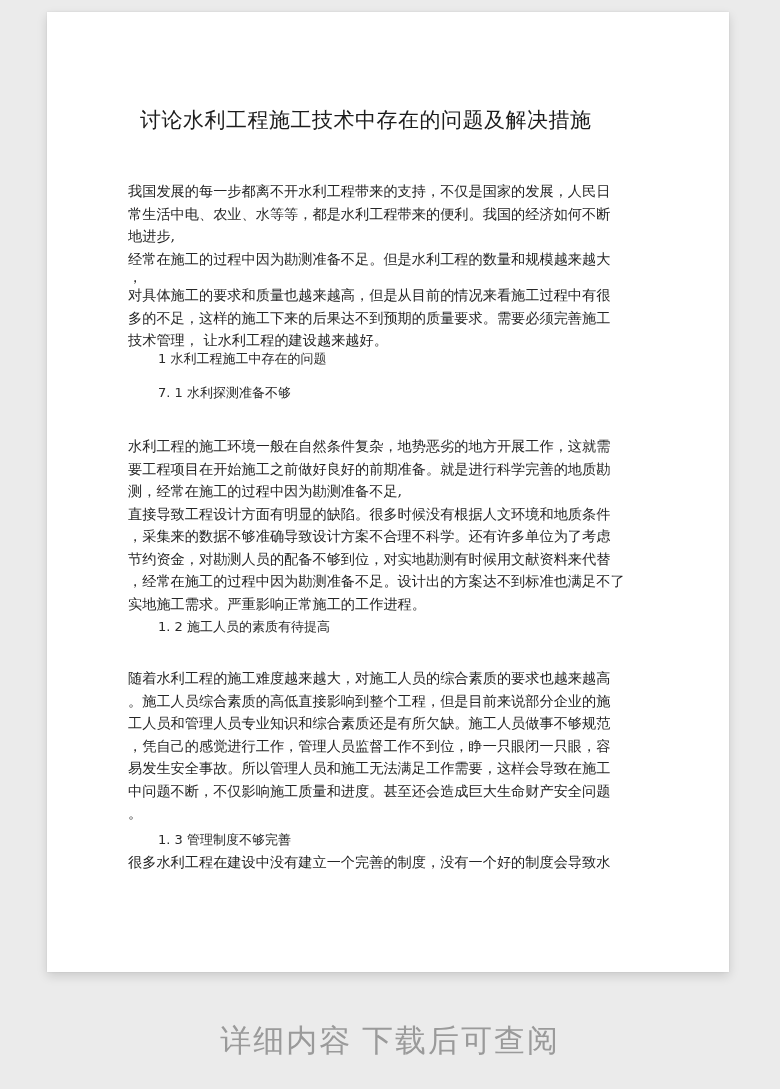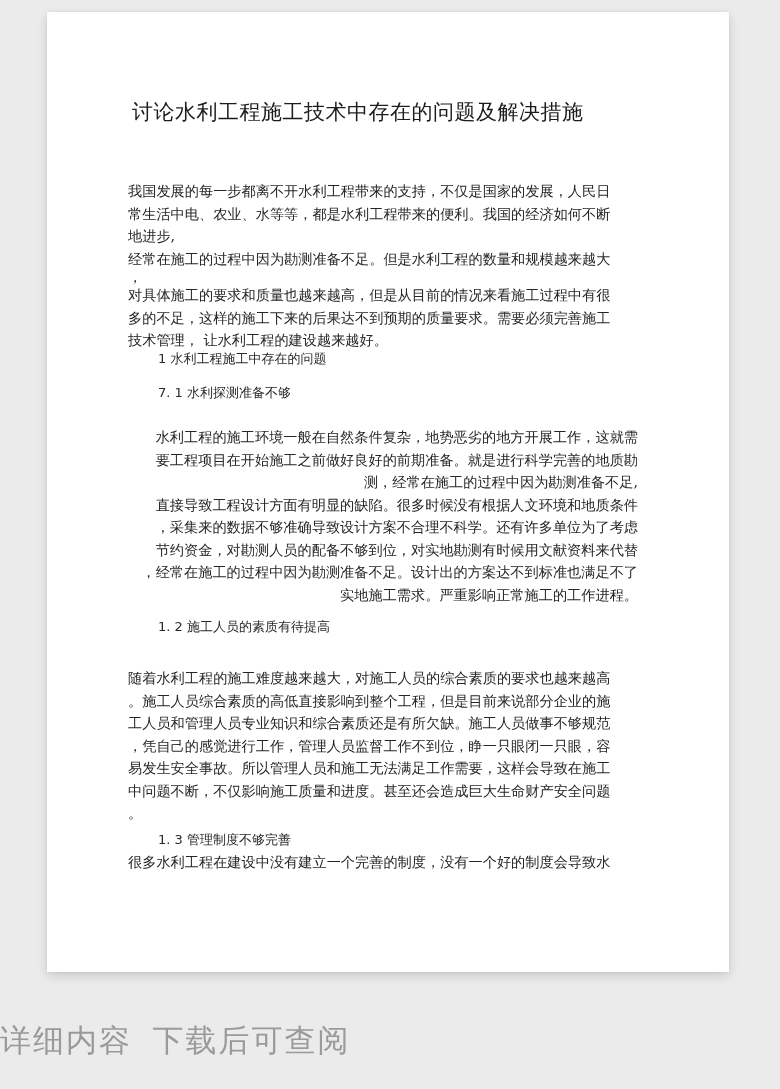--- a/index.html
+++ b/index.html
@@ -27,21 +27,21 @@
     }
     .doc-title {
       position: absolute;
       left: 81px;
       top: 82px;
       font-family: Liberation Mono, monospace;
       font-size: 21px;
       letter-spacing: 0.5px;
       color: #1c1c1c;
       white-space: nowrap;
-      margin: 4px;
+      margin: 12px;
       font-weight: normal;
     }
     .para {
       position: absolute;
       left: 81px;
       width: 510px;
       font-size: 14.2px;
       line-height: 22.5px;
       color: #262626;
       margin: 0;
@@ -58,21 +58,22 @@
       color: #2a2a2a;
       white-space: nowrap;
       margin: 0;
       font-weight: normal;
     }
     .footer-prompt {
       position: absolute;
       left: 0;
       top: 1020px;
       width: 780px;
-      font-family: Liberation Mono, monospace;
+      text-align: center;
+      font-family: Liberation Serif, serif;
       font-size: 31px;
       letter-spacing: 2px;
       color: #9a9a9a;
     }
   </style>
 </head>
 <body>
 
 <div class="page">
 
@@ -86,21 +87,21 @@
     <span class="ln" style="line-height:14px;">，</span>
     <span class="ln">对具体施工的要求和质量也越来越高，但是从目前的情况来看施工过程中有很</span>
     <span class="ln">多的不足，这样的施工下来的后果达不到预期的质量要求。需要必须完善施工</span>
     <span class="ln">技术管理， 让水利工程的建设越来越好。</span>
   </p>
 
   <h2 class="heading" style="top:338px;">1 水利工程施工中存在的问题</h2>
 
   <h3 class="heading" style="top:372px;">7. 1 水利探测准备不够</h3>
 
-  <p class="para" style="top:414px;text-align:right;">
+  <p class="para" style="top:423px;">
     <span class="ln">水利工程的施工环境一般在自然条件复杂，地势恶劣的地方开展工作，这就需</span>
     <span class="ln">要工程项目在开始施工之前做好良好的前期准备。就是进行科学完善的地质勘</span>
     <span class="ln">测，经常在施工的过程中因为勘测准备不足,</span>
     <span class="ln">直接导致工程设计方面有明显的缺陷。很多时候没有根据人文环境和地质条件</span>
     <span class="ln">，采集来的数据不够准确导致设计方案不合理不科学。还有许多单位为了考虑</span>
     <span class="ln">节约资金，对勘测人员的配备不够到位，对实地勘测有时候用文献资料来代替</span>
     <span class="ln">，经常在施工的过程中因为勘测准备不足。设计出的方案达不到标准也满足不了</span>
     <span class="ln">实地施工需求。严重影响正常施工的工作进程。</span>
   </p>
 

